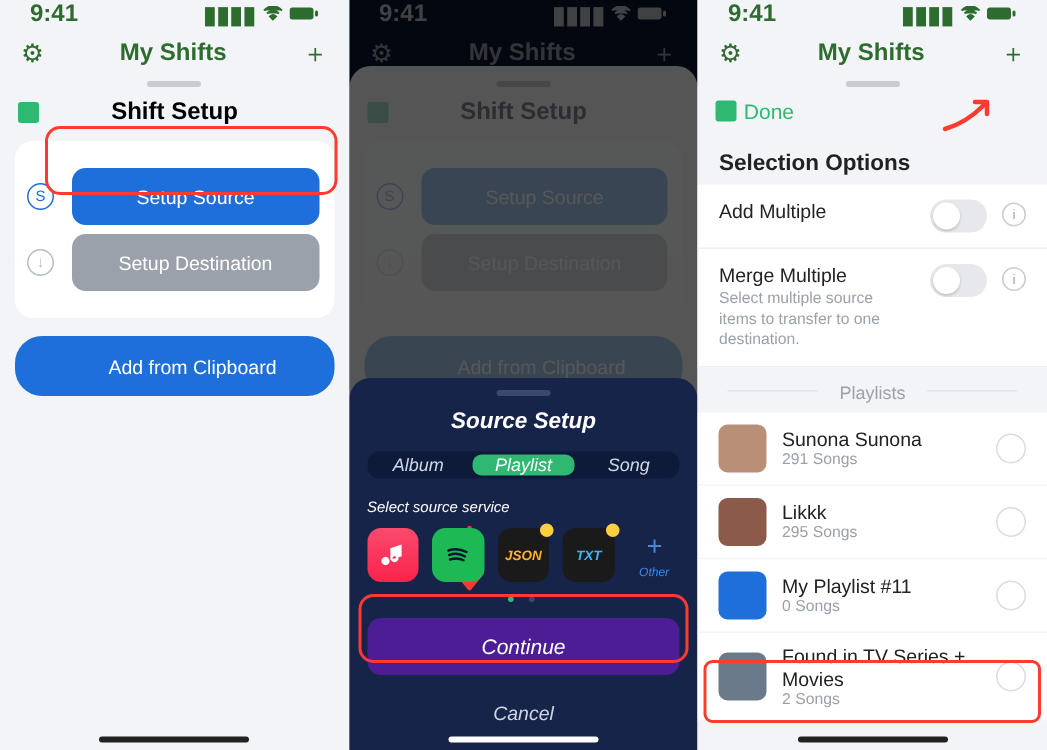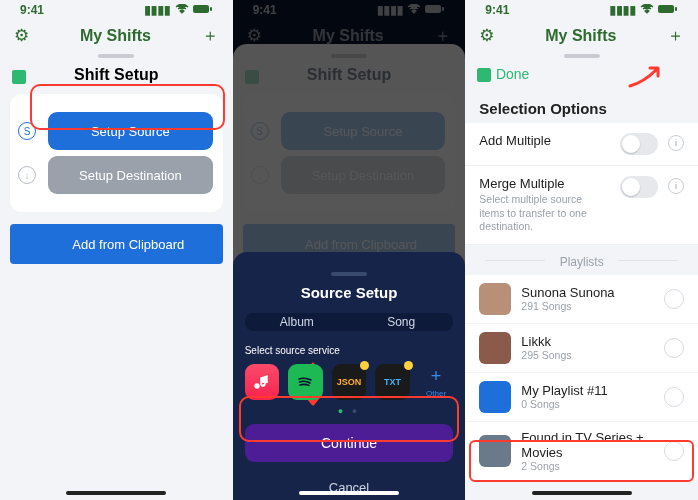--- a/index.html
+++ b/index.html
@@ -3,54 +3,54 @@
 <meta charset="utf-8">
 <style>
 * { margin:0; padding:0; box-sizing:border-box; font-family:-apple-system,Helvetica,Arial,sans-serif; -webkit-font-smoothing:antialiased; }
 body { background:#f0f0f0; width:698px; height:500px; overflow:hidden; }
 .row { display:flex; width:698px; height:500px; }
 .phone { flex:1; position:relative; overflow:hidden; }
 .p1 { background:#f2f4f7; }
 .p2 { background:#0a1530; }
 .p3 { background:#f2f4f7; }
 .dim { position:absolute; inset:0; background:rgba(0,0,0,0.65); pointer-events:none; }
-.status { display:flex; justify-content:space-between; align-items:center; height:20px; padding:0 20px; font-size:12px; font-weight:600; }
+.status { display:flex; justify-content:space-between; align-items:center; height:20px; padding:0 20px; font-size:16px; font-weight:600; }
 .status.light { color:#2e6b2e; }
 .status.dark { color:#fff; opacity:0.7; }
 .indicators { display:flex; gap:4px; align-items:center; }
 .top { display:flex; justify-content:space-between; align-items:center; padding:4px 14px 6px; }
 .top.light { color:#2e6b2e; }
 .top.dark { color:#fff; opacity:0.55; }
 .title { font-size:16px; font-weight:600; }
 .gear,.plus { font-size:17px; }
 .sheet { position:absolute; left:0; right:0; border-radius:14px 14px 0 0; padding:10px 0 14px; }
 .grab { width:36px; height:4px; background:#c8ccd2; border-radius:3px; margin:0 auto 8px; }
-.sheet-hd { display:flex; align-items:flex-end; padding:0 12px 10px; }
+.sheet-hd { display:flex; align-items:center; padding:0 12px 10px; }
 .sheet-hd .ic { width:14px; height:14px; background:#2eb872; border-radius:2px; }
 .sheet-hd .ttl { flex:1; text-align:center; font-size:16px; font-weight:600; }
 .sheet-hd .done { color:#2eb872; font-size:14px; font-weight:500; min-width:38px; text-align:right; }
 
 
 .s1-sheet { top:44px; bottom:0; background:#f2f4f7; }
 .card { background:#fff; margin:0 10px 12px; border-radius:12px; padding:12px 10px; }
 .btn-row { display:flex; align-items:center; gap:10px; margin:6px 0; }
 .circ { width:18px; height:18px; border-radius:50%; border:1.5px solid #b5bcc6; display:flex; align-items:center; justify-content:center; font-size:10px; color:#b5bcc6; position:relative; left:-2px; }
 .circ.blue { border-color:#1e6fd9; color:#1e6fd9; }
 .btn { flex:1; height:38px; border-radius:9px; display:flex; align-items:center; justify-content:center; font-size:13px; font-weight:500; }
 .btn.blue { background:#1e6fd9; color:#fff; }
 .btn.gray { background:#9aa1aa; color:#fff; }
-.btn.big { margin:0 10px; height:40px; border-radius:4px;padding-left:24px; }
+.btn.big { margin:0 10px; height:40px; border-radius:18px;padding-left:24px; }
 .hl { position:absolute; border:2.5px solid #ff3b2f; border-radius:10px; pointer-events:none; }
 .hl.h1 { left:30px; right:8px; top:84px; height:46px; }
 .home { position:absolute; bottom:5px; left:50%; transform:translateX(-50%); width:100px; height:4px; background:#222; border-radius:3px; }
 .home.w { background:#fff; }
 
 
 .s2-sheet-bg { top:44px; bottom:0; background:#f2f4f7; }
-.s2-bottom { position:absolute; left:0; right:0; bottom:0; top:252px; background:#17244a; border-radius:14px 14px 0 0; padding:20px 12px 14px; color:#fff; }
+.s2-bottom { position:absolute; left:0; right:0; bottom:0; top:252px; background:#17244a; border-radius:14px 14px 0 0; padding:8px 12px 14px; color:#fff;font-style:italic; }
 .s2-title { text-align:center; font-size:15px; font-weight:600; margin:4px 0 12px; }
 .seg { display:flex; background:#0e1a3a; border-radius:8px; overflow:hidden; height:18px; margin-bottom:14px; }
 .seg div { flex:1; display:flex; align-items:center; justify-content:center; font-size:12px; color:#cfd6e6; }
 .seg .on { background:#2eb872; color:#fff; font-weight:500; border-radius:6px; margin:2px; }
 .lbl { font-size:10px; font-weight:500; margin-bottom:8px; }
 .services { display:flex; gap:9px; margin-bottom:6px; }
 .svc { width:36px; height:36px; border-radius:9px; display:flex; align-items:center; justify-content:center; font-size:10px; font-weight:700; position:relative; }
 .svc.music { background:linear-gradient(#fb4a6b,#f9234d); }
 .svc.spotify { background:#1db954; }
 .svc.json { background:#1a1a1a; color:#ffb02e; font-size:9px; }
@@ -191,20 +191,21 @@
       <div class="btn big blue" style="opacity:.35">
           <span>Add from Clipboard</span>
         </div>
     </div>
     <div class="dim"></div>
     <div class="s2-bottom">
       <div class="grab" style="background:#3a4a6e"></div>
       <div class="s2-title">Source Setup</div>
       <div class="seg">
         <div>Album</div>
+        <div class="on">Playlist</div>
         <div>Song</div>
       </div>
       <div class="lbl">Select source service</div>
       <div class="services" style="position:relative">
         <svg class="arrow-svc" width="28" height="50" viewBox="0 0 28 50">
             <path d="M14 2 L14 40 M6 32 L14 42 L22 32" stroke="#ff3b2f" stroke-width="3" fill="none" stroke-linecap="round" stroke-linejoin="round"></path>
           </svg>
         <div class="svc music">
           <svg width="18" height="18" viewBox="0 0 18 18">
               <path d="M6 13 a2 2 0 1 0 0 .01 M12 11 a2 2 0 1 0 0 .01 M8 12 V5 L14 3 V10" stroke="#fff" stroke-width="1.5" fill="#fff"></path>

